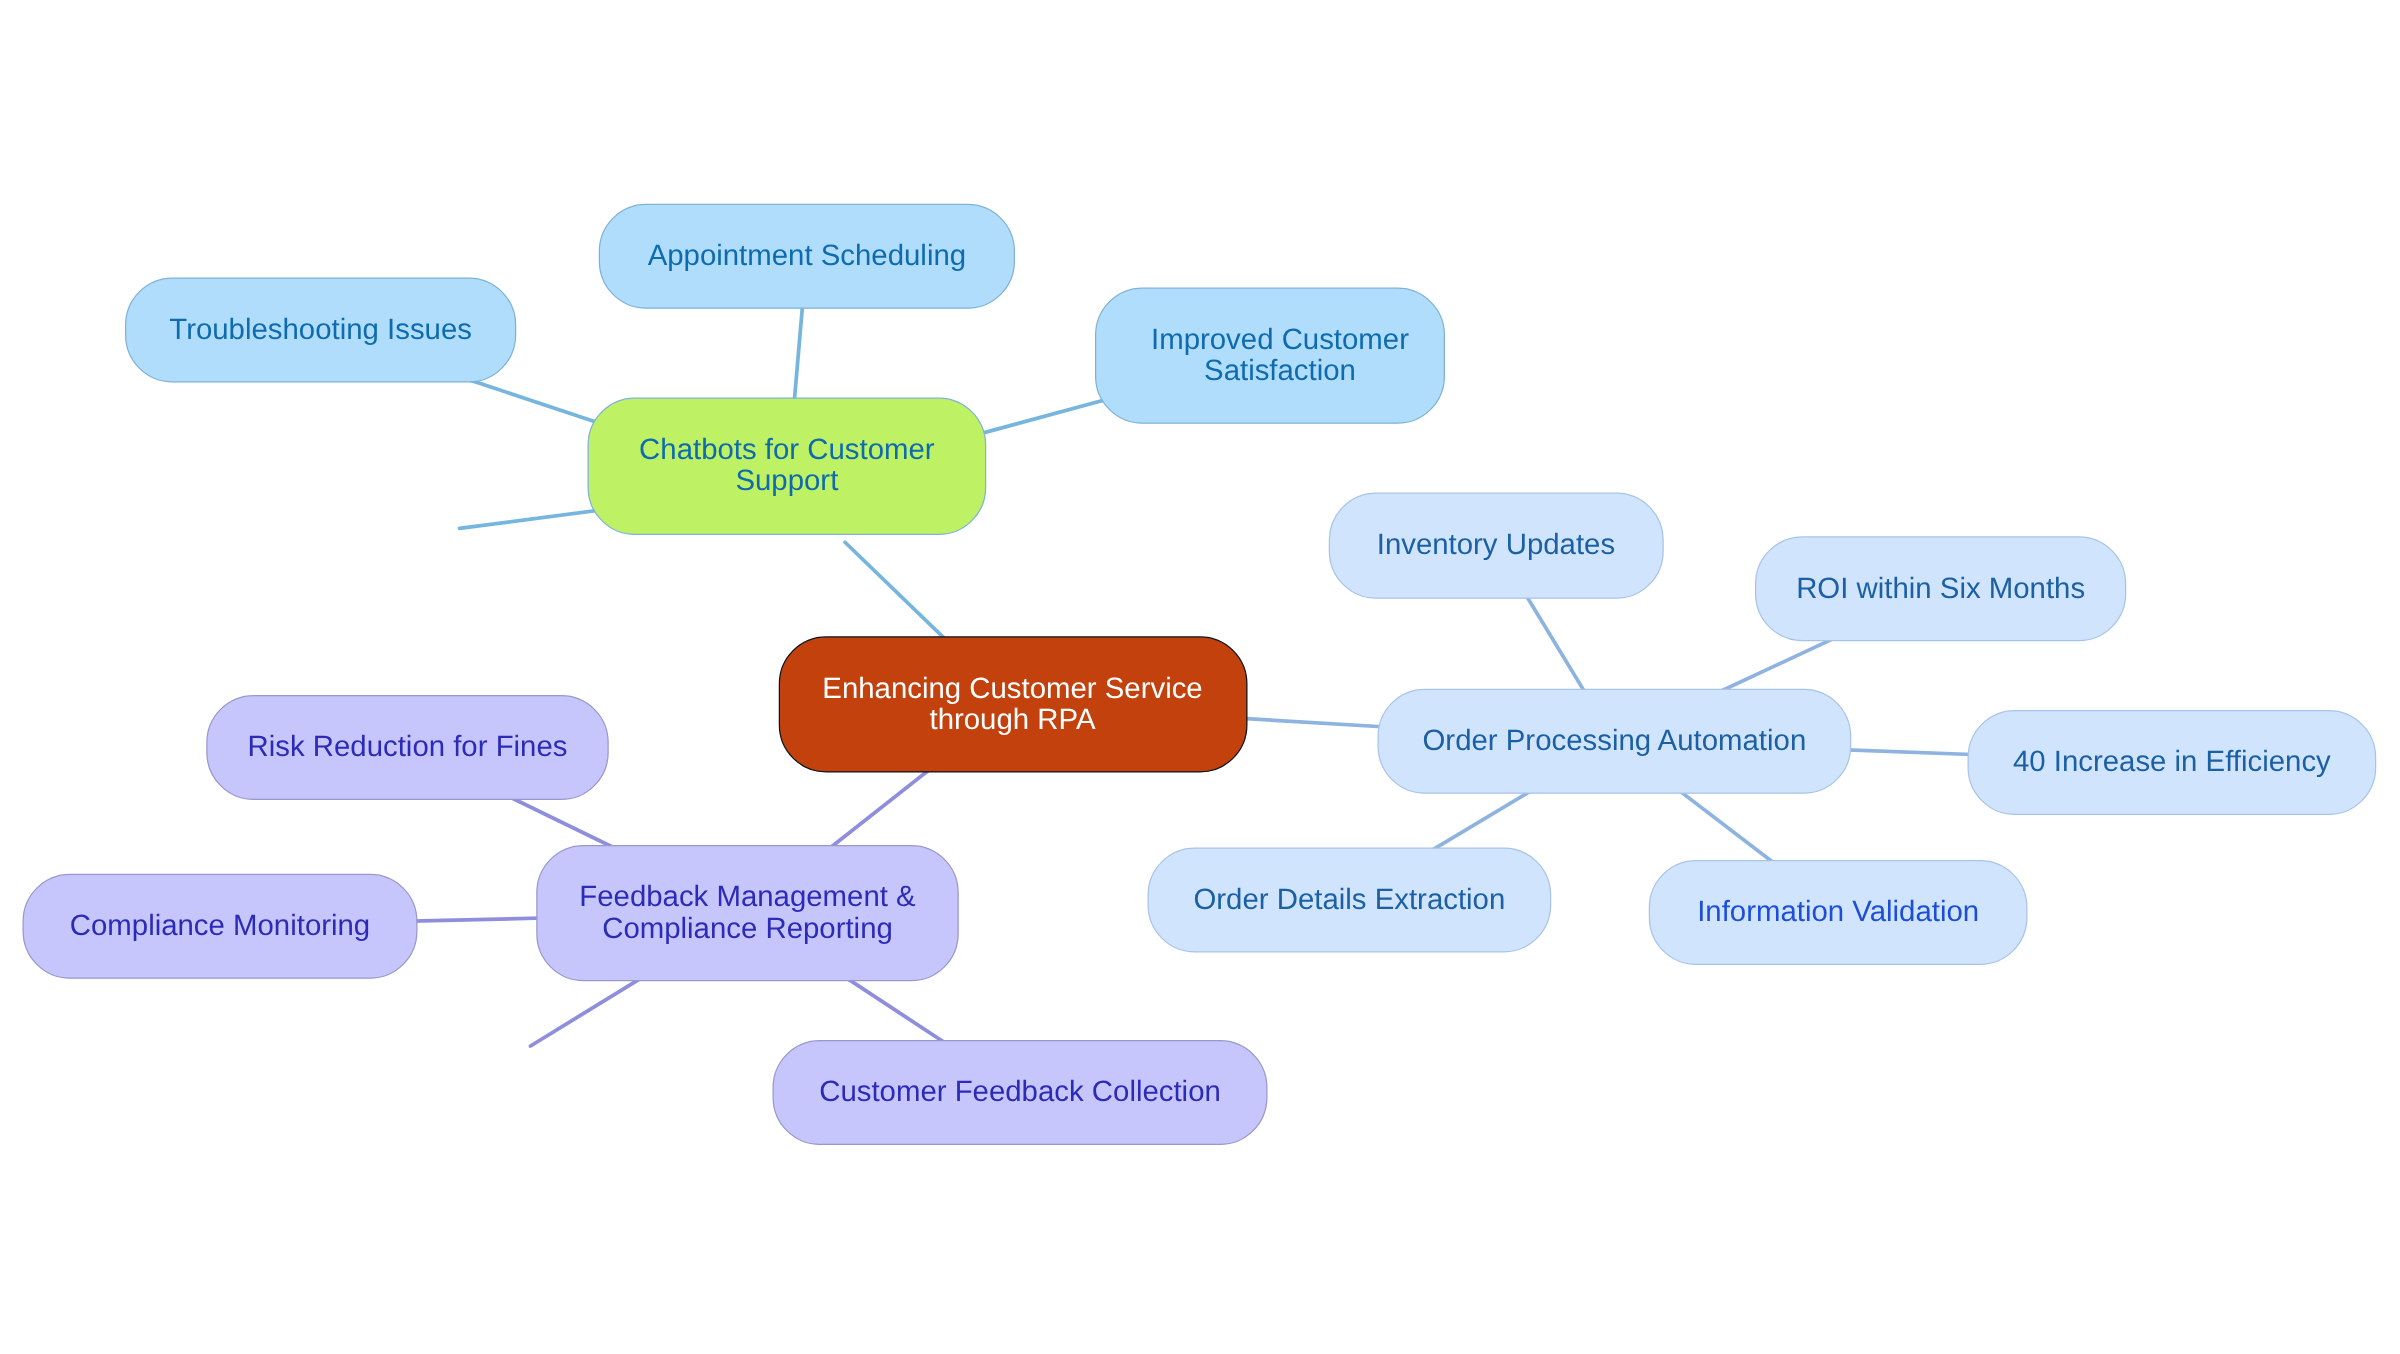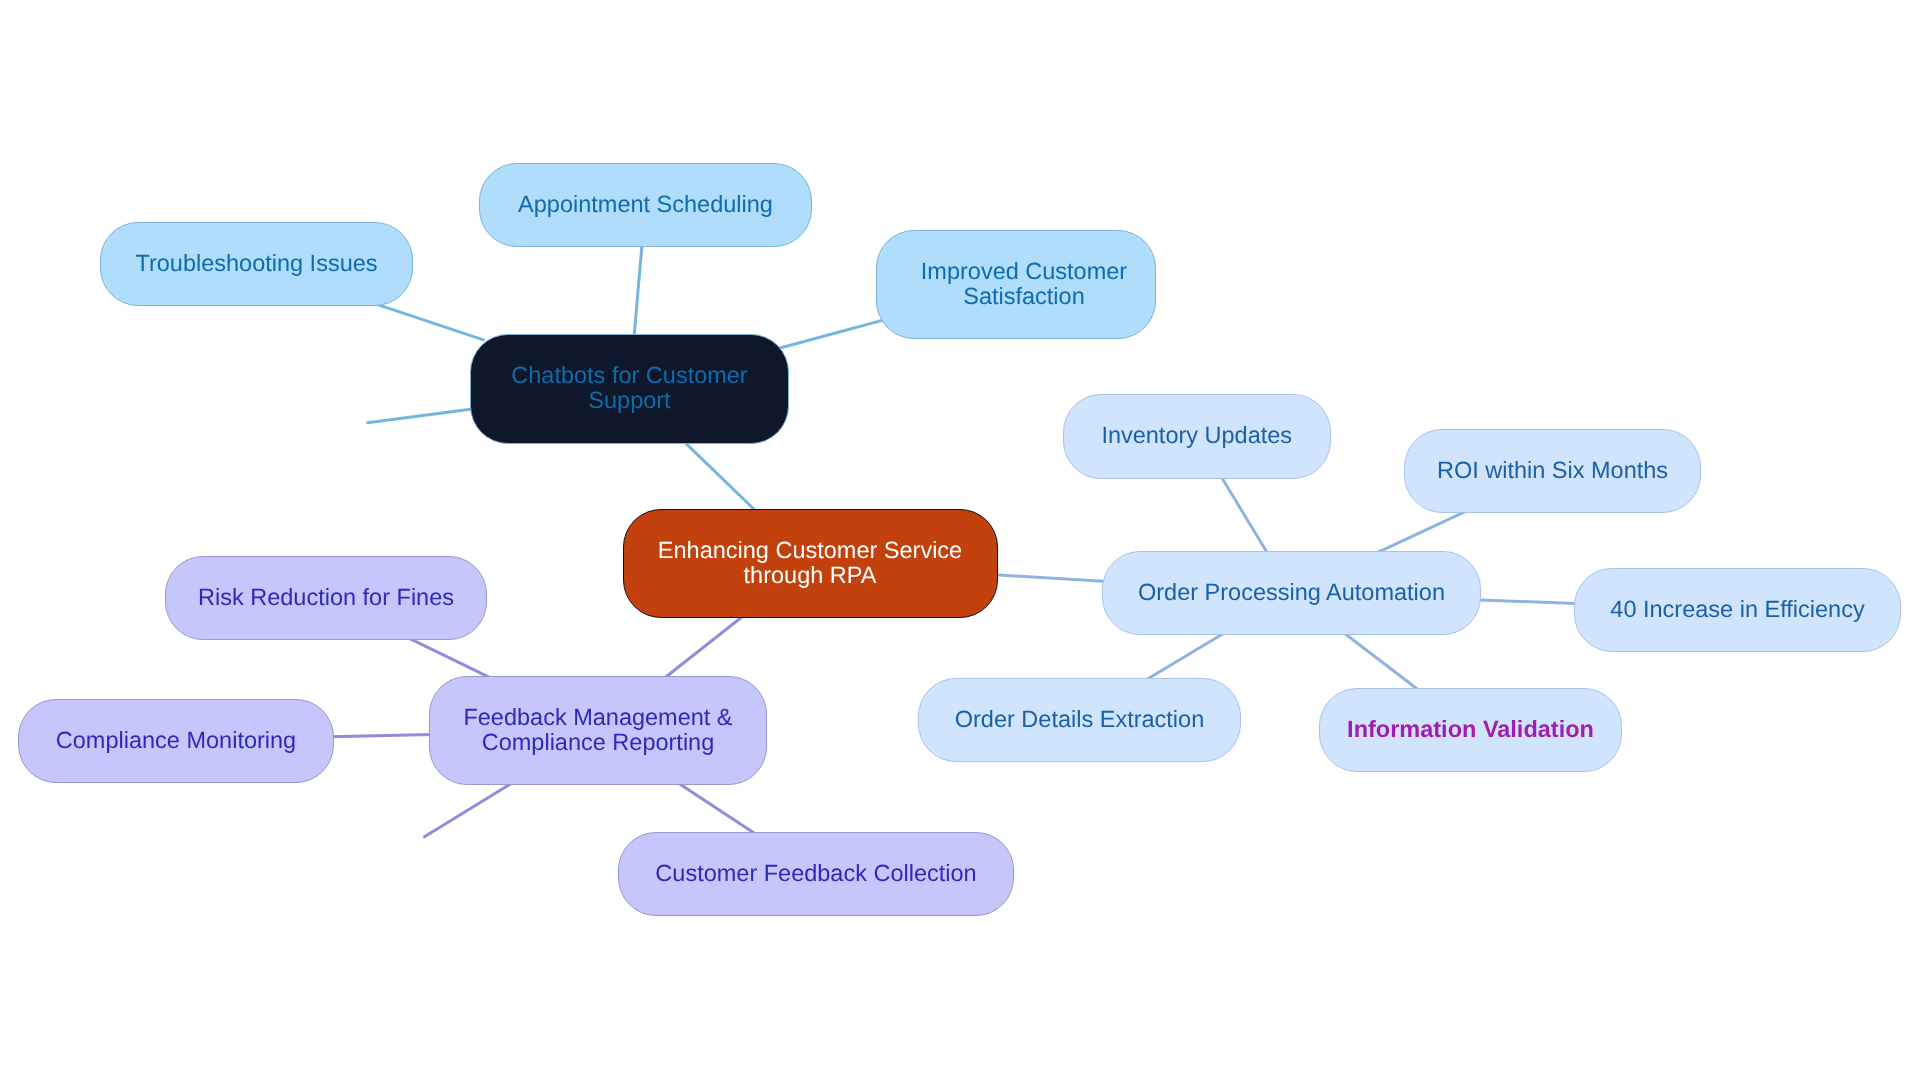--- a/index.html
+++ b/index.html
@@ -40,21 +40,21 @@
     <line class="edge" stroke-width="3" stroke-linecap="round" x1="1335.6" y1="626.5" x2="1426.4" y2="696" stroke="#8fb3e0"></line>
     <line class="edge" stroke-width="3" stroke-linecap="round" x1="498.2" y1="681.6" x2="400.1" y2="633.9" stroke="#8e8edd"></line>
     <line class="edge" stroke-width="3" stroke-linecap="round" x1="443" y1="734.2" x2="320" y2="737.1" stroke="#8e8edd"></line>
     <line class="edge" stroke-width="3" stroke-linecap="round" x1="520.7" y1="777.7" x2="424.4" y2="836.8" stroke="#8e8edd"></line>
     <line class="edge" stroke-width="3" stroke-linecap="round" x1="669.5" y1="777.3" x2="763.5" y2="839.2" stroke="#8e8edd"></line>
   </svg>
   <div class="node s-root" style="left: 622.5px; top: 509px; width: 375px; height: 109px; background-color: #c2410c; border-color: rgb(11, 17, 26);">
     <span class="lbl" style="color: rgb(255, 255, 255);">Enhancing Customer Service
 through RPA</span>
   </div>
-  <div class="node s-branch1" style="left: 470px; top: 334px; width: 319px; height: 109.5px; background-color: #0f172a; border-color: rgb(126, 178, 214);">
+  <div class="node s-branch1" style="left: 470px; top: 318px; width: 319px; height: 109.5px; background-color: #bef264; border-color: rgb(126, 178, 214);">
     <span class="lbl" style="color: rgb(14, 107, 173);">Chatbots for Customer
 Support</span>
   </div>
   <div class="node s-branch1" style="left: 479px; top: 162.5px; width: 333px; height: 84.5px; background-color: rgb(177, 221, 253); border-color: rgb(126, 178, 214); justify-content: center;">
     <span class="lbl" style="color: rgb(14, 107, 173);">Appointment Scheduling</span>
   </div>
   <div class="node s-branch1" style="left: 100px; top: 221.8px; width: 313px; height: 84.5px; background-color: rgb(177, 221, 253); border-color: rgb(126, 178, 214);">
     <span class="lbl" style="color: rgb(14, 107, 173);">Troubleshooting Issues</span>
   </div>
   <div class="node s-branch1" style="left: 876px; top: 229.5px; width: 280px; height: 109.5px; background-color: rgb(177, 221, 253); border-color: rgb(126, 178, 214); padding-left: 16px;">
@@ -70,21 +70,21 @@
   <div class="node s-branch2" style="left: 1404px; top: 428.5px; width: 297px; height: 84.5px; background-color: rgb(209, 228, 253); border-color: rgb(167, 196, 232);">
     <span class="lbl" style="color: rgb(27, 96, 165);">ROI within Six Months</span>
   </div>
   <div class="node s-branch2" style="left: 1574px; top: 567.5px; width: 327px; height: 84.5px; background-color: rgb(209, 228, 253); border-color: rgb(167, 196, 232);">
     <span class="lbl" style="color: rgb(27, 96, 165);">40 Increase in Efficiency</span>
   </div>
   <div class="node s-branch2" style="left: 918px; top: 677.5px; width: 323px; height: 84.5px; background-color: rgb(209, 228, 253); border-color: rgb(167, 196, 232);">
     <span class="lbl" style="color: rgb(27, 96, 165);">Order Details Extraction</span>
   </div>
   <div class="node s-branch2" style="left: 1319px; top: 687.5px; width: 303px; height: 84.5px; background-color: rgb(209, 228, 253); border-color: rgb(167, 196, 232);">
-    <span class="lbl" style="color: #a21caf; font-weight: bold;">Information Validation</span>
+    <span class="lbl" style="color: #1d4ed8;">Information Validation</span>
   </div>
   <div class="node s-branch3" style="left: 429px; top: 675.5px; width: 338px; height: 109.5px; background-color: rgb(198, 198, 253); border-color: rgb(152, 152, 206);">
     <span class="lbl" style="color: rgb(43, 43, 184);">Feedback Management &amp;
 Compliance Reporting</span>
   </div>
   <div class="node s-branch3" style="left: 165px; top: 555.5px; width: 322px; height: 84.5px; background-color: rgb(198, 198, 253); border-color: rgb(152, 152, 206);">
     <span class="lbl" style="color: rgb(43, 43, 184);">Risk Reduction for Fines</span>
   </div>
   <div class="node s-branch3" style="left: 18px; top: 698.5px; width: 316px; height: 84.5px; background-color: rgb(198, 198, 253); border-color: rgb(152, 152, 206);">
     <span class="lbl" style="color: rgb(43, 43, 184);">Compliance Monitoring</span>

